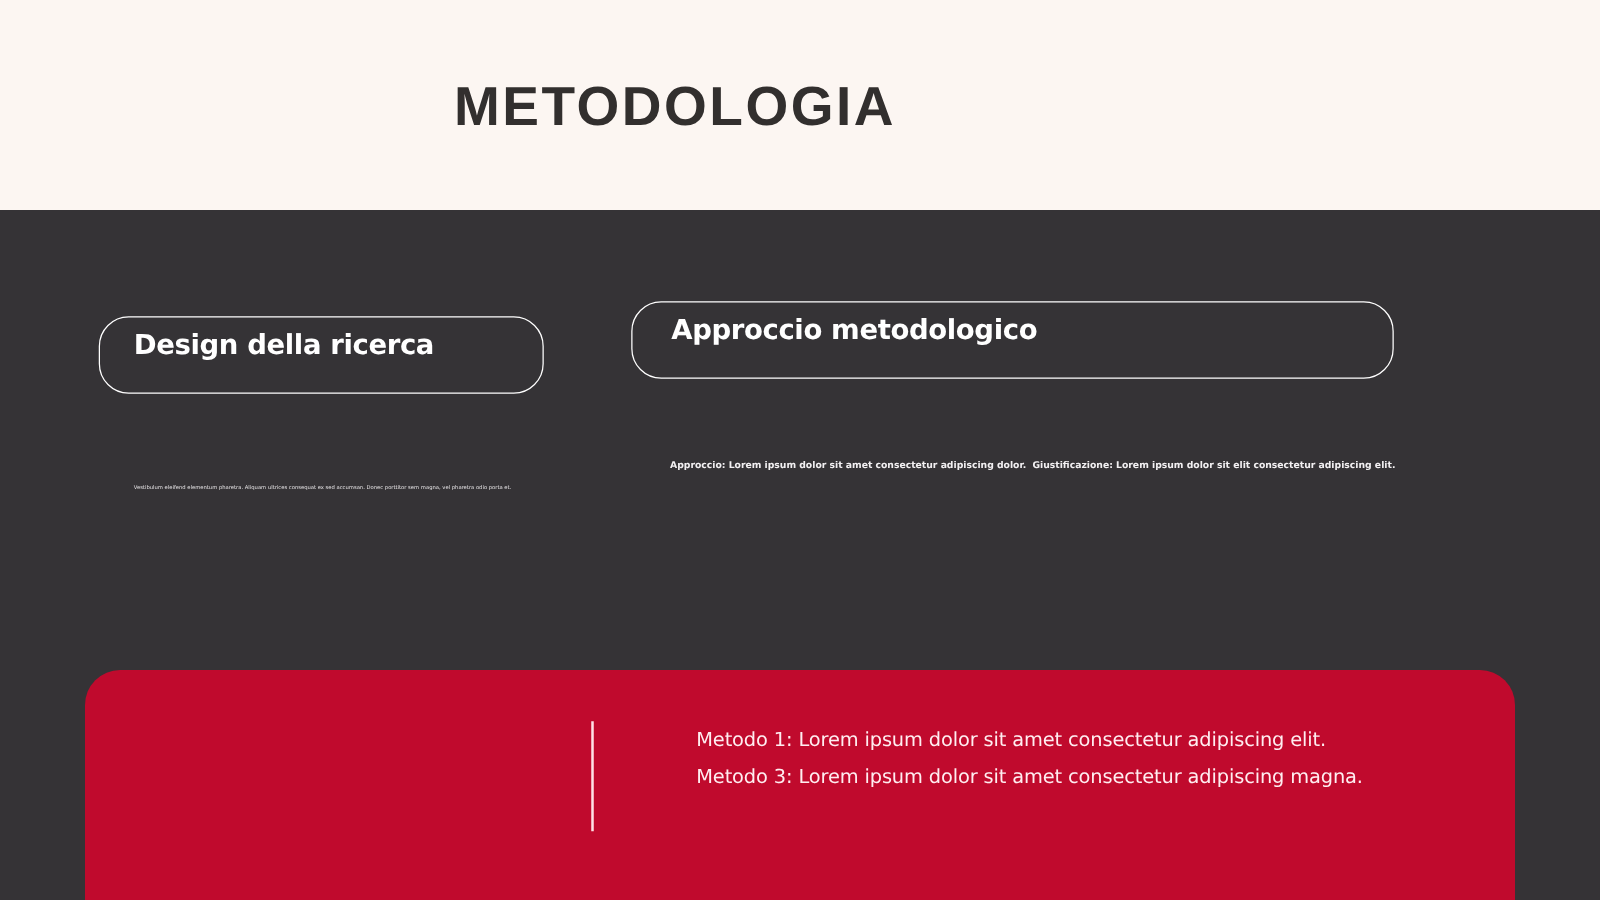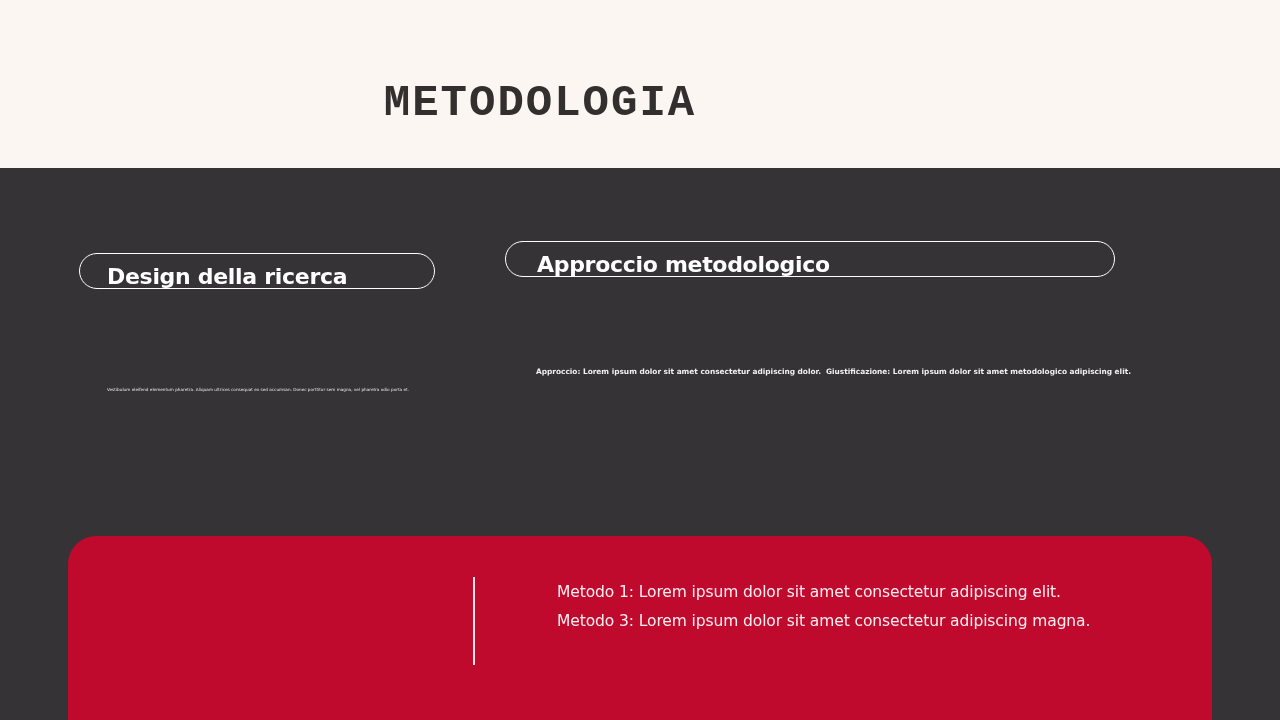--- a/index.html
+++ b/index.html
@@ -18,33 +18,33 @@
     }
     .header-band {
       position: absolute;
       left: 0; top: 0;
       width: 1280px;
       height: 168px;
       background: #fcf6f2;
     }
     .page-title {
       position: absolute;
-      left: 0; top: 74px;
+      left: 0; top: 57px;
       width: 1080px;
       text-align: center;
-      font-family: Liberation Mono, monospace;
+      font-family: Liberation Sans, sans-serif;
       font-weight: bold;
       font-size: 44px;
       letter-spacing: 2px;
       color: #322f2e;
       line-height: 58px;
     }
     .pill {
       position: absolute;
-      height: 36px;
+      height: 62px;
       border: 1.5px solid #ffffff;
       border-radius: 24px;
       color: #ffffff;
       font-family: "DejaVu Sans", sans-serif;
       font-weight: bold;
       font-size: 22px;
       line-height: 45px;
       letter-spacing: -0.3px;
     }
     .pill-design {
@@ -137,21 +137,21 @@
   <div class="pill pill-design">
     <span>Design della ricerca</span>
   </div>
 
   <div class="pill pill-approccio">
     <span>Approccio metodologico</span>
   </div>
 
   <p class="tiny-text">Vestibulum eleifend elementum pharetra. Aliquam ultrices consequat ex sed accumsan. Donec porttitor sem magna, vel pharetra odio porta et.</p>
 
-  <p class="approach-text"><span>Approccio: Lorem ipsum dolor sit amet consectetur adipiscing dolor.</span><span class="gap"></span><span>Giustificazione: Lorem ipsum dolor sit amet metodologico adipiscing elit.</span></p>
+  <p class="approach-text"><span>Approccio: Lorem ipsum dolor sit amet consectetur adipiscing dolor.</span><span class="gap"></span><span>Giustificazione: Lorem ipsum dolor sit elit consectetur adipiscing elit.</span></p>
 
   <div class="red-panel"></div>
 
 
   <div class="divider"></div>
 
   <ul class="methods-list">
     <li>Metodo 1: Lorem ipsum dolor sit amet consectetur adipiscing elit.</li>
     <li>Metodo 3: Lorem ipsum dolor sit amet consectetur adipiscing magna.</li>
   </ul>

